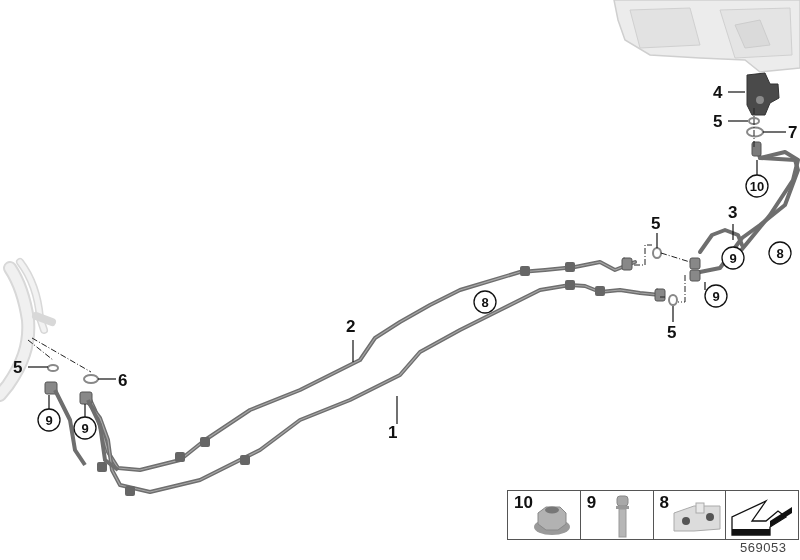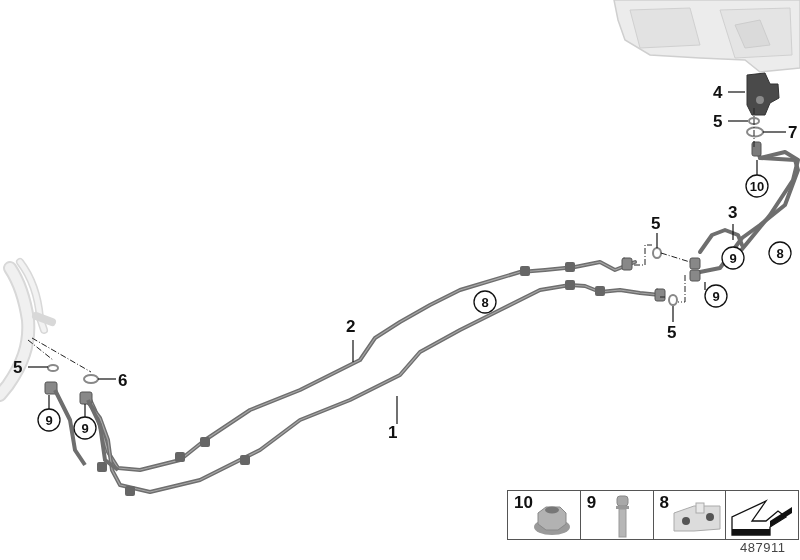--- a/index.html
+++ b/index.html
@@ -186,13 +186,13 @@
   </div>
   <div class="legend-cell">
     <svg width="72" height="48">
       <path d="M6 26 L6 44 L44 44 L44 36 L60 26 L52 20 L40 30 L26 30 L40 10 Z" fill="#fff" stroke="#111" stroke-width="1.3"></path>
       <path d="M6 38 L44 38 L44 44 L6 44 Z" fill="#111"></path>
       <path d="M44 36 L66 22 L66 16 L44 30 Z" fill="#111"></path>
     </svg>
   </div>
 </div>
 
-<div class="ref">487911</div>
+<div class="ref">569053</div>
 
 </body></html>

